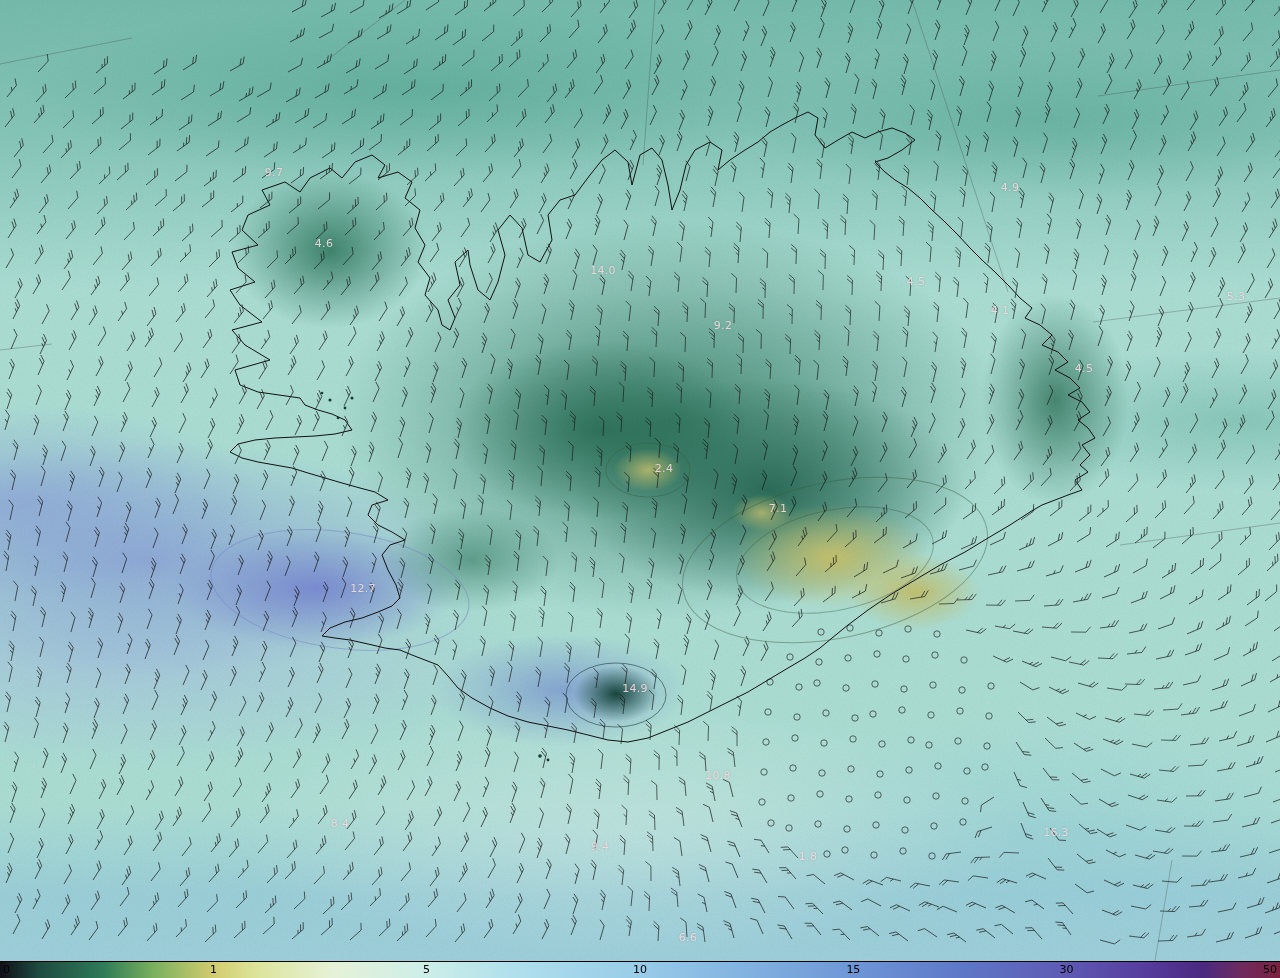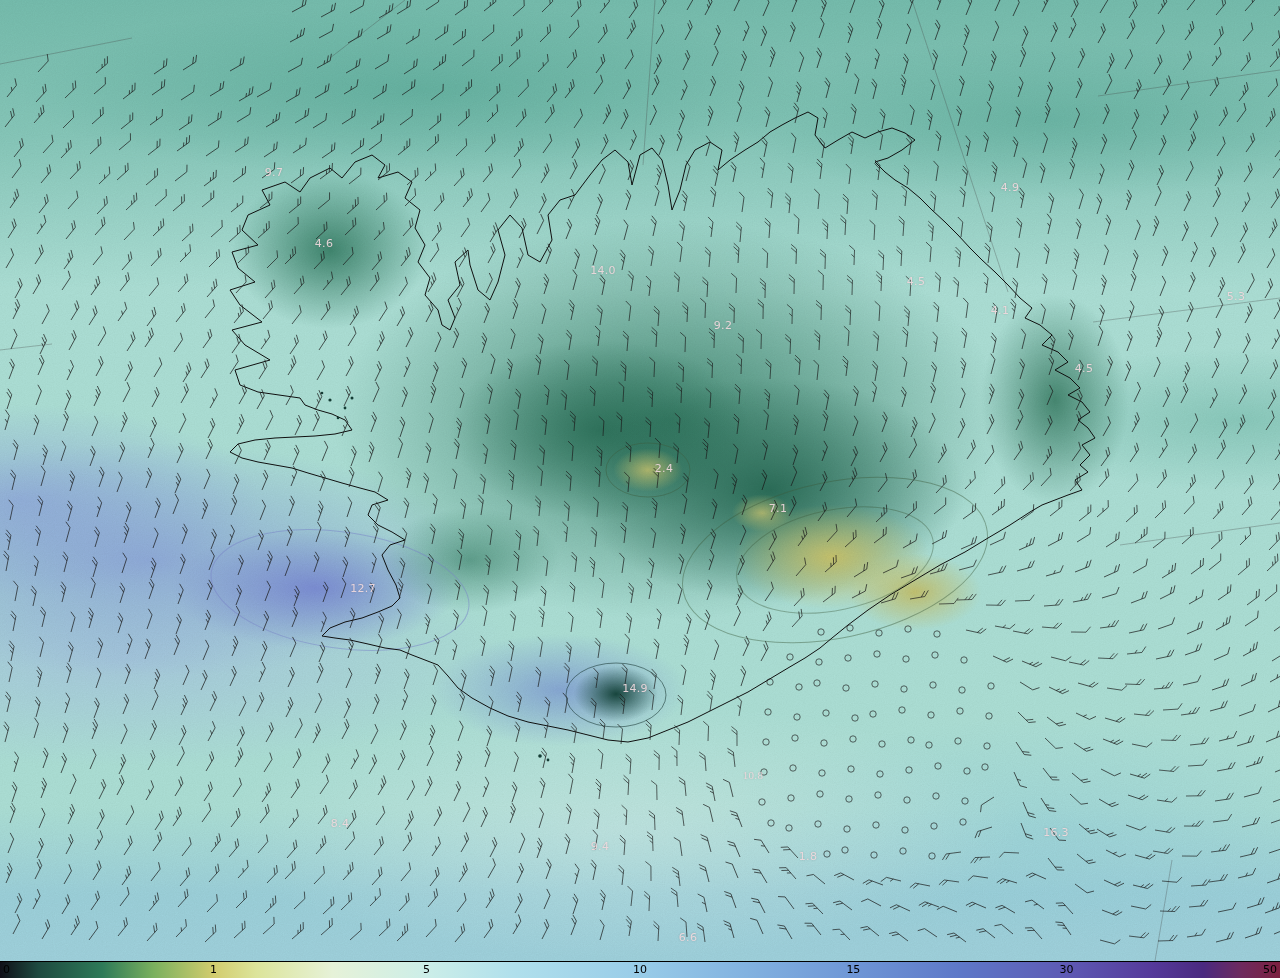--- a/index.html
+++ b/index.html
@@ -4615,21 +4615,21 @@
         <div class="map-label" style="left: 992px; top: 187px;">4.9</div>
         <div class="map-label" style="left: 898px; top: 281px;">4.5</div>
         <div class="map-label" style="left: 982px; top: 310px;">4.1</div>
         <div class="map-label" style="left: 1218px; top: 280px; margin-top: 16px;">5.3</div>
         <div class="map-label" style="left: 1066px; top: 368px;">4.5</div>
         <div class="map-label" style="left: 705px; top: 325px;">9.2</div>
         <div class="map-label" style="left: 646px; top: 468px;">2.4</div>
         <div class="map-label" style="left: 760px; top: 508px;">7.1</div>
         <div class="map-label" style="left: 345px; top: 588px;">12.7</div>
         <div class="map-label" style="left: 617px; top: 688px;">14.9</div>
-        <div class="map-label" style="left: 735px; top: 775px; font-family: Liberation Serif, serif;">10.8</div>
+        <div class="map-label" style="left: 700px; top: 775px;">10.8</div>
         <div class="map-label" style="left: 322px; top: 823px; text-align: right;">8.4</div>
         <div class="map-label" style="left: 582px; top: 846px;">9.4</div>
         <div class="map-label" style="left: 790px; top: 856px;">1.8</div>
         <div class="map-label" style="left: 1038px; top: 832px;">16.3</div>
         <div class="map-label" style="left: 670px; top: 937px;">6.6</div>
       </div>
 
   </div>
 
   <div class="colorbar">

